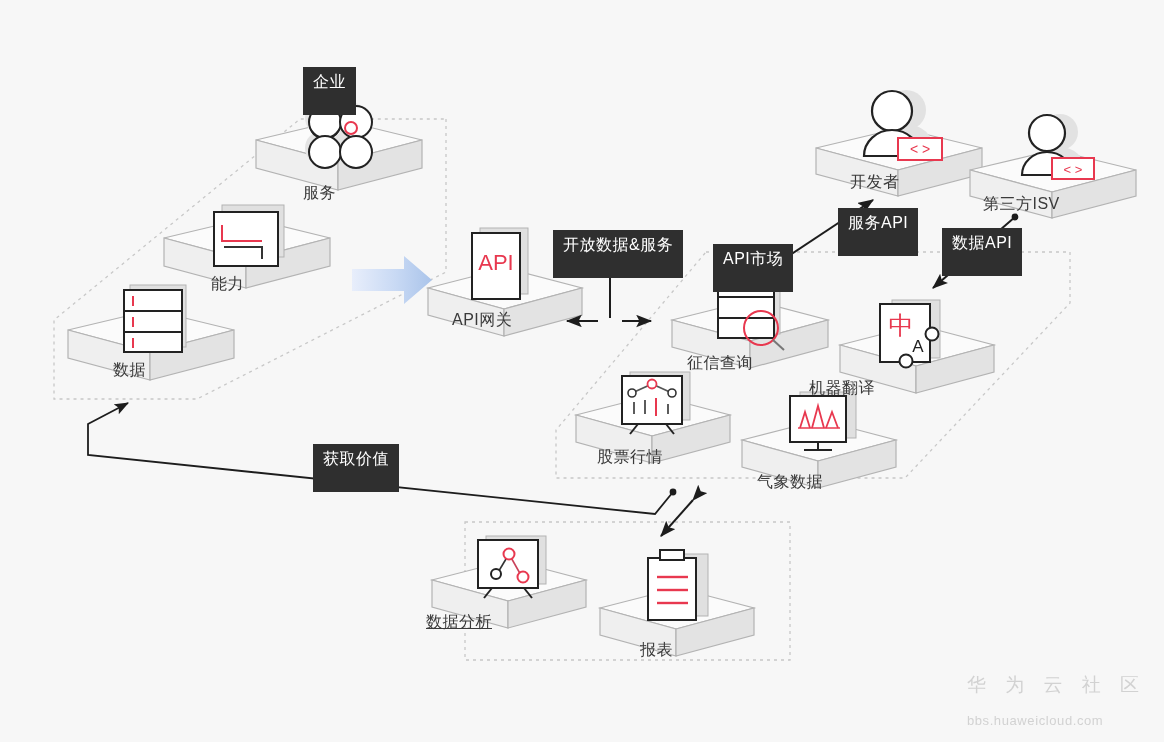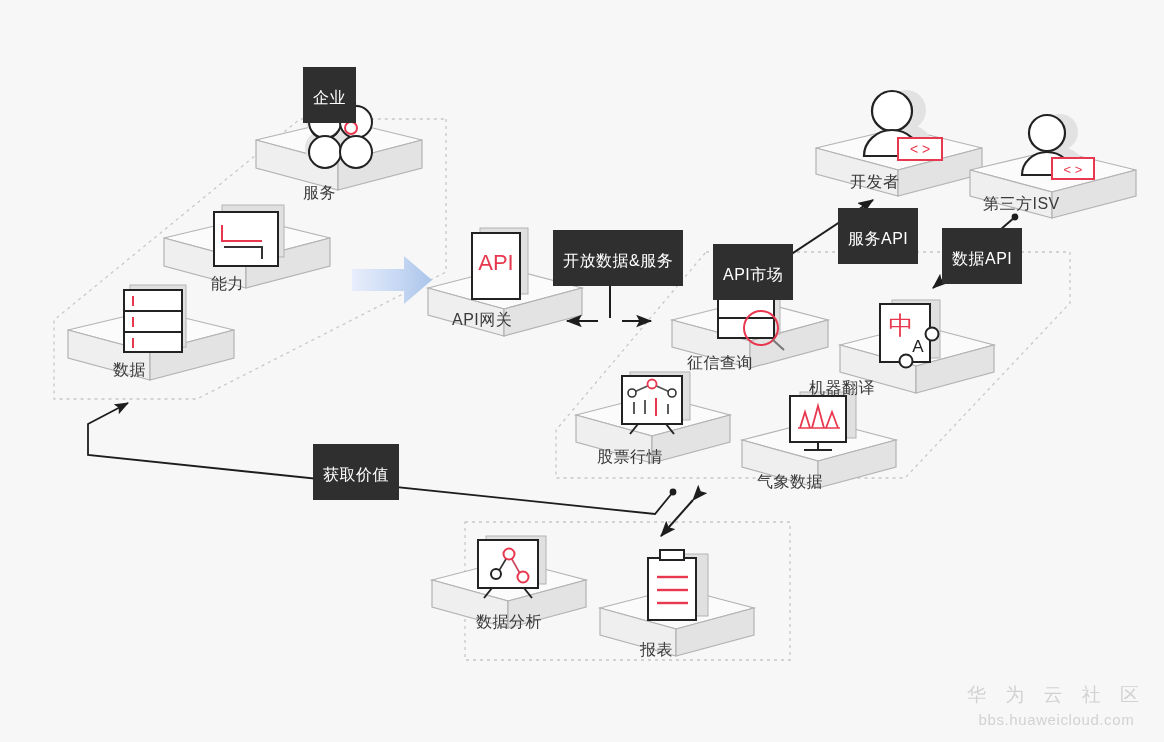--- a/index.html
+++ b/index.html
@@ -11,41 +11,41 @@
     position:relative;
   }
   #stage{position:absolute;inset:0;width:1164px;height:742px;}
   svg.layer{position:absolute;left:0;top:0;width:1164px;height:742px;}
   .tagtext{
     position:absolute;
     background:#2f2f2f;
     color:#ffffff;
     font-size:16px;
     line-height:30px;
-    height:24px;
-    padding:16px 10px;
+    height:48px;
+    padding:0 10px;
     white-space:nowrap;
     letter-spacing:0.5px;
   }
   .blocklabel{
     position:absolute;
     color:#3a3a3a;
     font-size:16px;
     white-space:nowrap;
     letter-spacing:0.5px;
   }
   .wm{
     position:absolute;
     right:18px;bottom:14px;
-    text-align:center;
+    text-align:left;
     color:#d2d2d2;
     user-select:none;
   }
   .wm .cn{font-size:19px;letter-spacing:7px;}
-  .wm .url{font-size:15px;letter-spacing:0.6px;margin-top:3px;}
+  .wm .url{font-size:13px;letter-spacing:0.6px;margin-top:15px;}
 </style>
 </head>
 <body>
 
 <div id="stage">
 
   <svg class="layer" viewBox="0 0 1164 742">
     <defs>
       <linearGradient id="blueArrowGrad" x1="0" y1="0" x2="1" y2="0">
         <stop offset="0%" stop-color="#e8eefb"></stop>
@@ -292,21 +292,21 @@
   <div class="tagtext" style="left:313px;top:444px;">获取价值</div>
 
   <div class="blocklabel" style="left:303px;top:183px;">服务</div>
   <div class="blocklabel" style="left:211px;top:274px;">能力</div>
   <div class="blocklabel" style="left:113px;top:360px;">数据</div>
   <div class="blocklabel" style="left:452px;top:310px;">API网关</div>
   <div class="blocklabel" style="left:687px;top:353px;">征信查询</div>
   <div class="blocklabel" style="left:809px;top:378px;">机器翻译</div>
   <div class="blocklabel" style="left:597px;top:447px;">股票行情</div>
   <div class="blocklabel" style="left:757px;top:472px;">气象数据</div>
-  <div class="blocklabel" style="left:476px;top:612px;">数据分析</div>
+  <div class="blocklabel" style="left:426px;top:612px;text-decoration:underline;">数据分析</div>
   <div class="blocklabel" style="left:640px;top:640px;text-align:center;">报表</div>
   <div class="blocklabel" style="left:850px;top:172px;">开发者</div>
   <div class="blocklabel" style="left:983px;top:194px;text-align:center;">第三方ISV</div>
 
   <div class="wm">
     <div class="cn">华 为 云 社 区</div>
     <div class="url">bbs.huaweicloud.com</div>
   </div>
 
 </div>

